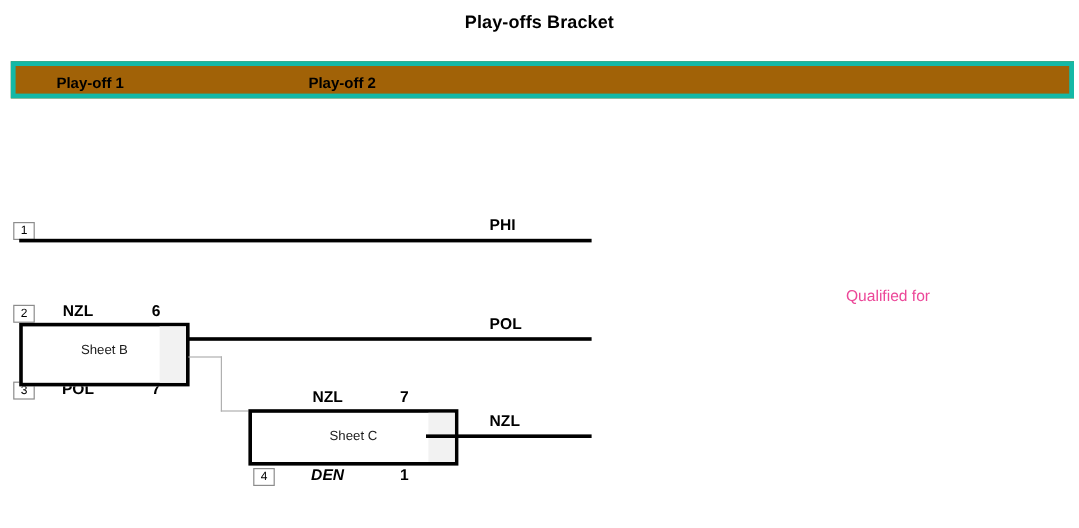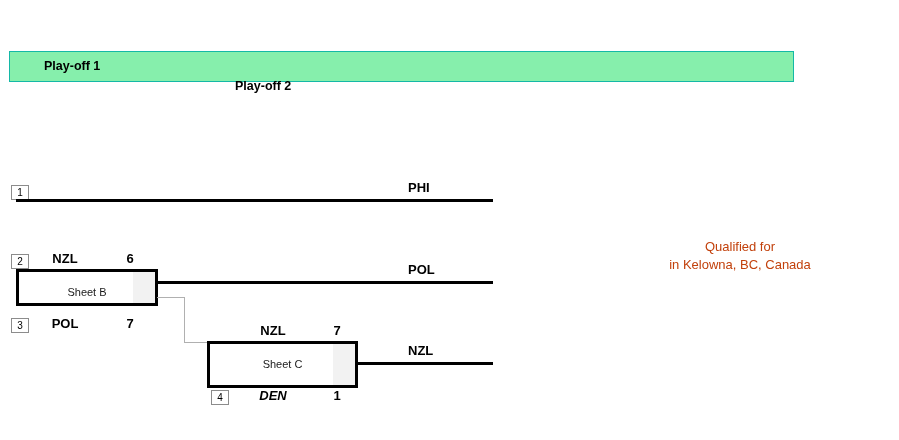--- a/index.html
+++ b/index.html
@@ -32,35 +32,35 @@
     font-size: 15px;
     font-weight: bold;
     letter-spacing: 0.1px;
   }
 
   
   .round-header-bar {
     position: absolute;
     left: 9px;
     top: 51px;
-    width: 785px;
+    width: 886px;
     height: 31px;
-    border: 1px solid #14b8a6;
+    border: 4px solid #14b8a6;
     box-sizing: border-box;
-    background: #86efac;
+    background: #a16207;
   }
   .round-label {
     position: absolute;
     top: 7px;
     font-size: 12.5px;
     font-weight: bold;
     white-space: nowrap;
   }
   .round-label.r1 { left: 34px; }
-  .round-label.r2 { left: 225px; margin-top: 20px; }
+  .round-label.r2 { left: 244px; }
 
   
   .seed-box {
     position: absolute;
     width: 18px;
     height: 15px;
     border: 1px solid #8c8c8c;
     box-sizing: border-box;
     background: #ffffff;
     font-size: 10px;
@@ -137,29 +137,30 @@
 
   
   .qualified-note {
     position: absolute;
     left: 585px;
     top: 238px;
     width: 310px;
     text-align: center;
     font-size: 13px;
     line-height: 18px;
-    color: #c2410c;
+    color: #ec4899;
   }
   .qualified-note div { white-space: nowrap; }
 </style>
 </head>
 <body>
 
 <div class="page">
 
+  <div class="bracket-title">Play-offs Bracket</div>
 
   <div class="round-header-bar">
     <span class="round-label r1">Play-off 1</span>
     <span class="round-label r2">Play-off 2</span>
   </div>
 
   <div class="seed-box" style="left:11px; top:185px;">1</div>
 
   <div class="winner-name" style="left:408px; top:180px; width:70px;">PHI</div>
 
@@ -168,48 +169,47 @@
   <div class="seed-box" style="left:11px; top:254px;">2</div>
 
   <div class="seed-box" style="left:11px; top:318px;">3</div>
 
   <div class="team-name" style="left:40px; top:251px; width:50px;">NZL</div>
   <div class="team-score" style="left:115px; top:251px; width:30px;">6</div>
 
   <div class="team-name" style="left:40px; top:316px; width:50px;">POL</div>
   <div class="team-score" style="left:115px; top:316px; width:30px;">7</div>
 
-  <div class="match-box" style="left:16px; top:269px; width:142px; height:37px;">
+  <div class="match-box" style="left:16px; top:269px; width:142px; height:53px;">
     <div class="score-strip" style="right:0;"></div>
     <div class="sheet-label" style="top:14px;">Sheet B</div>
   </div>
 
   <div class="winner-name" style="left:408px; top:262px; width:70px;">POL</div>
 
   <div class="adv-line" style="left:155px; top:281px; width:338px;"></div>
 
   <div class="conn-h" style="left:157px; top:297px; width:28px;"></div>
   <div class="conn-v" style="left:184px; top:297px; height:46px;"></div>
   <div class="conn-h" style="left:184px; top:342px; width:24px;"></div>
 
   <div class="seed-box" style="left:211px; top:390px;">4</div>
 
   <div class="team-name" style="left:248px; top:323px; width:50px;">NZL</div>
   <div class="team-score" style="left:322px; top:323px; width:30px;">7</div>
 
   <div class="team-name" style="left:248px; top:388px; width:50px;font-style:italic;">DEN</div>
   <div class="team-score" style="left:322px; top:388px; width:30px;">1</div>
 
-  <div class="match-box" style="left:207px; top:341px; width:151px; height:47px;">
+  <div class="match-box" style="left:207px; top:341px; width:175px; height:47px;">
     <div class="score-strip" style="right:0;"></div>
     <div class="sheet-label" style="top:14px;">Sheet C</div>
   </div>
 
   <div class="winner-name" style="left:408px; top:343px; width:70px;">NZL</div>
 
   <div class="adv-line" style="left:355px; top:362px; width:138px;"></div>
 
   <div class="qualified-note">
     <div>Qualified for</div>
-    <div>in Kelowna, BC, Canada</div>
   </div>
 
 </div>
 
 </body></html>

